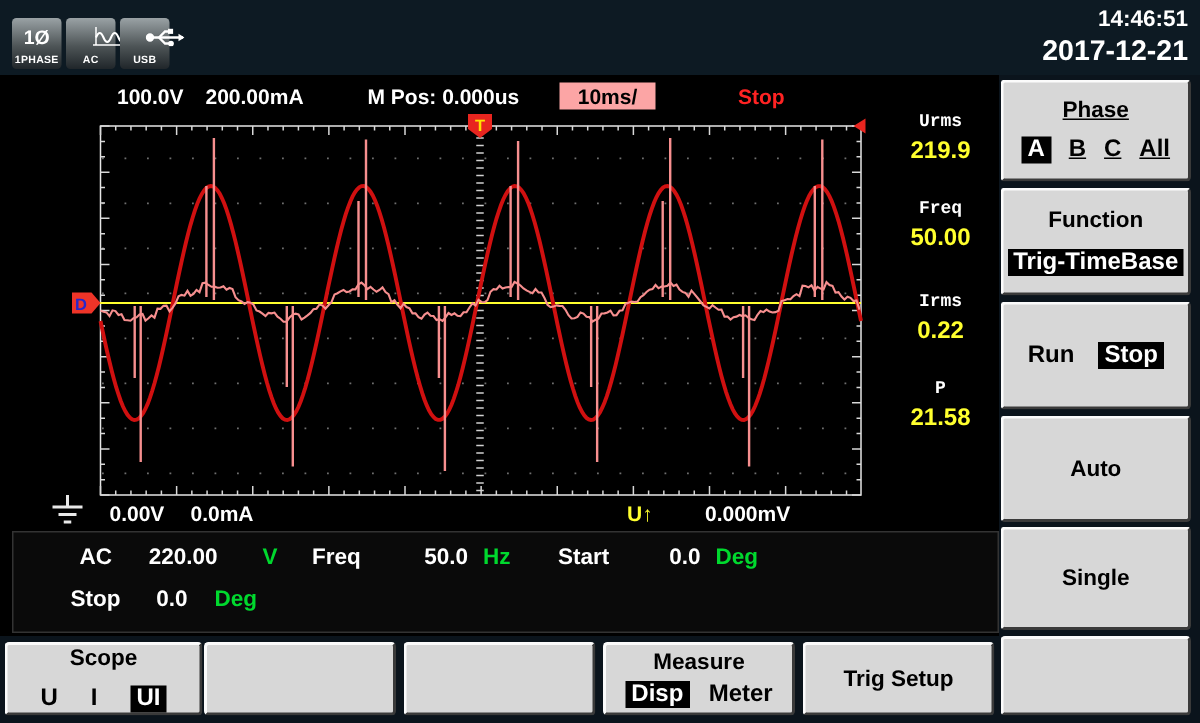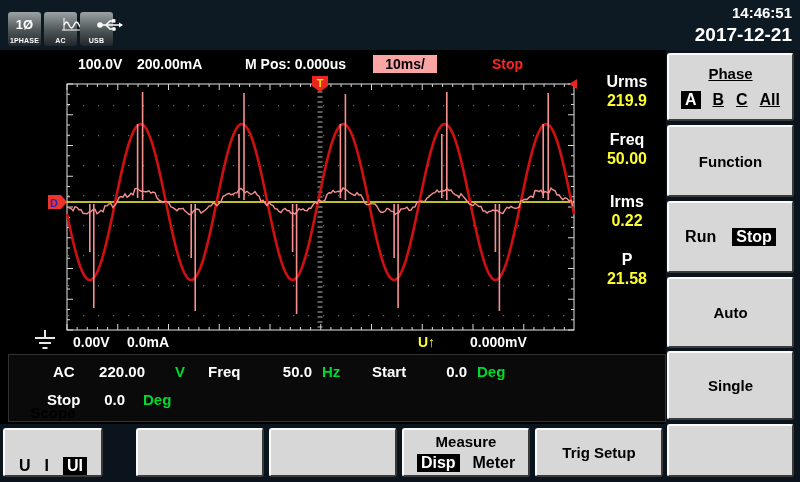--- a/index.html
+++ b/index.html
@@ -14,21 +14,21 @@
   .badge{position:absolute;top:12px;width:33px;height:34px;border-radius:3px;
          background:linear-gradient(#9aa2a5,#4e5557 55%,#20262a);
          display:flex;flex-direction:column;align-items:center;justify-content:flex-end;}
   .badge .glyph{color:#fff;font-weight:bold;font-size:13px;line-height:14px;flex:1;display:flex;align-items:center;}
   .badge .cap{color:#fff;font-size:7px;font-weight:bold;letter-spacing:.2px;padding-bottom:2px;}
   .hdr{position:absolute;top:56px;color:#fff;font-weight:bold;font-size:14px;white-space:nowrap;}
   .tbadge{position:absolute;left:373px;top:55px;width:64px;height:18px;background:#fca5a5;color:#000;
           font-weight:bold;font-size:14px;text-align:center;line-height:18px;}
   .ftr{position:absolute;top:334px;color:#fff;font-weight:bold;font-size:14px;white-space:nowrap;}
   .meas{position:absolute;left:586px;width:82px;text-align:center;line-height:19px;}
-  .meas .lab{color:#fff;font-weight:bold;font-size:16px;}
+  .meas .lab{color:#fff;font-weight:bold;font-size:12px;font-family:Liberation Mono, monospace;}
   .meas .val{font-weight:bold;font-size:16px;}
   .btn{position:absolute;background:#d7d7d7;border-top:2px solid #fbfbfb;border-left:2px solid #fbfbfb;
        border-bottom:2px solid #3a3a3a;border-right:2px solid #3a3a3a;border-radius:3px;
        color:#000;font-weight:bold;font-size:15px;display:flex;flex-direction:column;align-items:center;}
   .btn .title{font-size:15px;}
   .btn .opts{display:flex;width:100%;align-items:center;justify-content:space-evenly;font-size:16px;}
   .hl{background:#000;color:#fff;padding:0 4px;}
   .infopanel{position:absolute;left:8px;top:354px;width:658px;height:68px;background:#0a0a0a;border:1px solid #333;}
   .itok{position:absolute;font-weight:bold;font-size:15px;white-space:nowrap;color:#fff;}
   .itok.u{color:#00d92e;}
@@ -140,37 +140,40 @@
         <span class="title">Phase</span>
         <div class="opts">
           <span class="hl">A</span>
           <span>B</span>
           <span>C</span>
           <span>All</span>
         </div>
       </div>
       <div class="btn" style="left: 667px; top: 125px; width: 127px; height: 72px; justify-content: space-evenly;">
         <span class="title">Function</span>
+        <div class="opts">
+          <span class="hl">Trig-TimeBase</span>
+        </div>
       </div>
       <div class="btn" style="left: 667px; top: 201px; width: 127px; height: 72px; justify-content: center;">
         <div class="opts">
           <span>Run</span>
           <span class="hl">Stop</span>
         </div>
       </div>
       <div class="btn" style="left: 667px; top: 277px; width: 127px; height: 71px; justify-content: center;">
         <span class="title">Auto</span>
       </div>
       <div class="btn" style="left: 667px; top: 351px; width: 127px; height: 69px; justify-content: center;">
         <span class="title">Single</span>
       </div>
       <div class="btn" style="left: 667px; top: 424px; width: 127px; height: 53px; justify-content: center;"></div>
     </div>
   <div id="softkeys">
-      <div class="btn" style="left: 3px; top: 428px; width: 100px; height: 49px; justify-content: flex-end; gap: 36px;">
+      <div class="btn" style="left: 3px; top: 428px; width: 132px; height: 49px; justify-content: space-between;">
         <span class="title">Scope</span>
         <div class="opts">
           <span>U</span>
           <span>I</span>
           <span class="hl">UI</span>
         </div>
       </div>
       <div class="btn" style="left: 136px; top: 428px; width: 128px; height: 49px; justify-content: center;"></div>
       <div class="btn" style="left: 269px; top: 428px; width: 128px; height: 49px; justify-content: center;"></div>
       <div class="btn" style="left: 402px; top: 428px; width: 128px; height: 49px; justify-content: space-evenly;">

